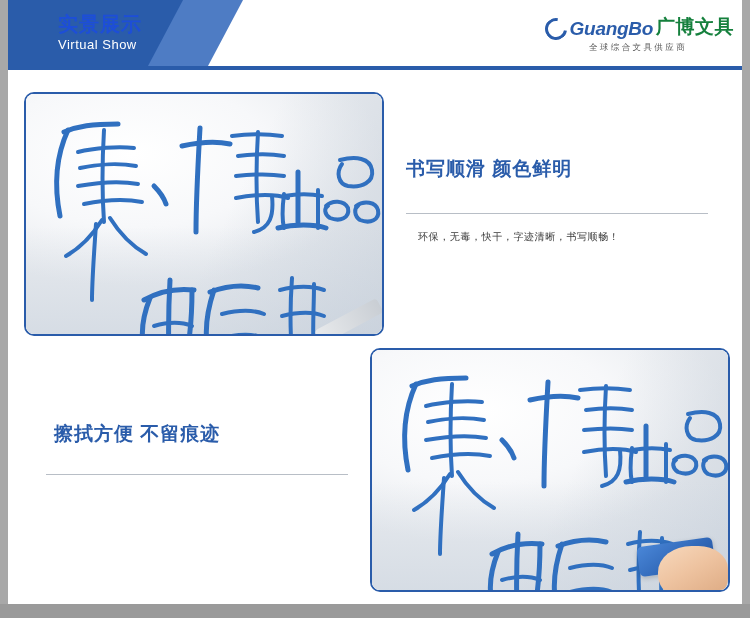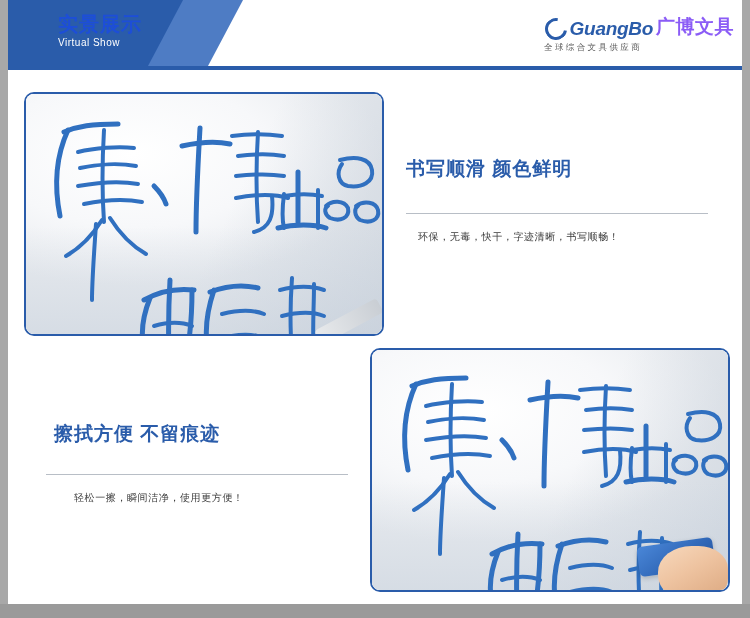--- a/index.html
+++ b/index.html
@@ -60,21 +60,21 @@
     color: #1d4ed8;
     font-size: 20px;
     font-weight: bold;
     letter-spacing: 1px;
   }
   .header-sub {
     position: absolute;
     left: 58px;
     top: 37px;
     color: #ffffff;
-    font-size: 10px;
+    font-size: 13px;
     letter-spacing: 0.5px;
   }
   .header-rule {
     position: absolute;
     left: 0;
     top: 66px;
     width: 750px;
     height: 4px;
     background: #2a5caa;
   }
@@ -105,26 +105,26 @@
   .logo-en {
     font-size: 19px;
     font-weight: bold;
     color: #2a5caa;
     font-style: italic;
     letter-spacing: -0.3px;
   }
   .logo-cn {
     font-size: 19px;
     font-weight: bold;
-    color: #8b5cf6;
+    color: #15803d;
     margin-left: 3px;
     letter-spacing: 0.5px;
   }
   .logo-slogan {
-    text-align: left;
+    text-align: center;
     font-size: 8.5px;
     color: #5a5a5a;
     letter-spacing: 2.4px;
     margin-top: 2px;
     padding-right: 2px;
   }
   
   .photo {
     position: absolute;
     border: 2px solid #2a5caa;
@@ -311,21 +311,20 @@
     <div class="pen" style="left:292px; top:236px; width:70px; height:16px; transform:rotate(-28deg); transform-origin:left center;"></div>
 
   </div>
 
   <div class="headline headline-1">书写顺滑  颜色鲜明</div>
   <div class="divider divider-1"></div>
   <div class="subline subline-1">环保，无毒，快干，字迹清晰，书写顺畅！</div>
 
   <div class="headline headline-2">擦拭方便  不留痕迹</div>
   <div class="divider divider-2"></div>
-  <div class="subline subline-2">轻松一擦，瞬间洁净，使用更方便！</div>
 
   <div class="photo photo-2">
     <div class="board"></div>
     <div class="board-shade"></div>
     <div class="board-shade2"></div>
 
     <svg width="356" height="240" viewBox="0 0 356 240" style="position:absolute;left:0;top:0;">
       <g fill="none" stroke="#3070c0" stroke-linecap="round" stroke-linejoin="round">
 
         <path d="M40 36 C54 30 68 28 94 28" stroke-width="5"></path>

